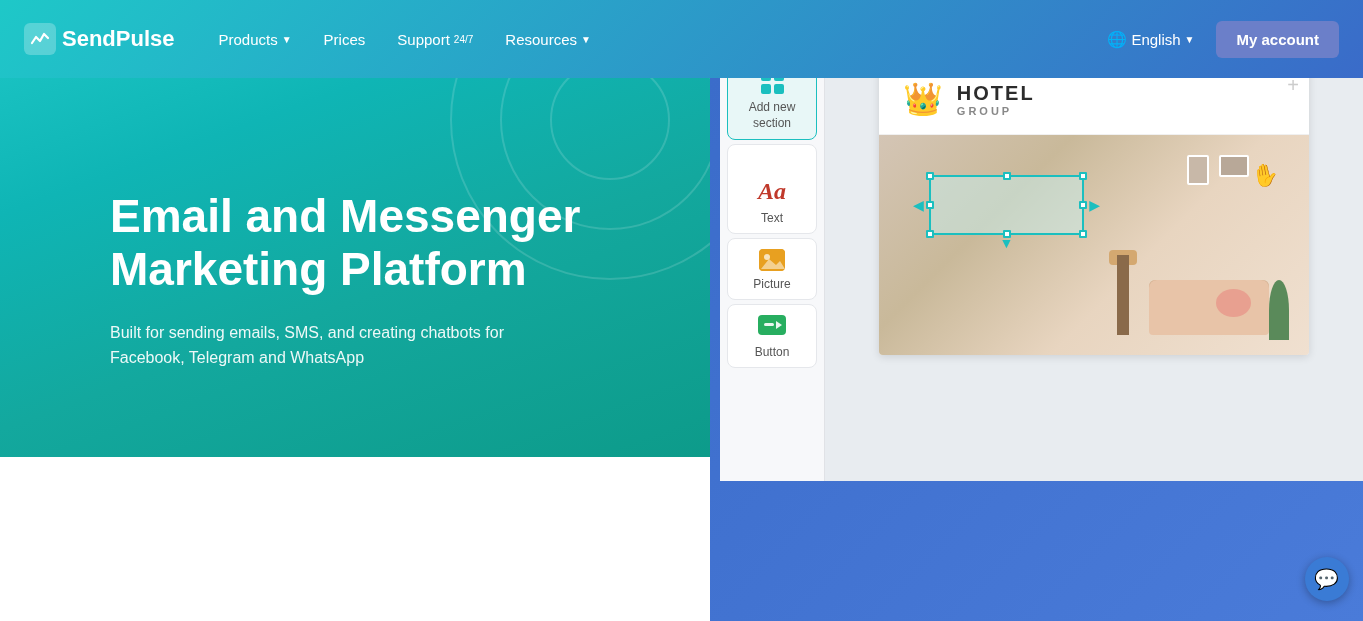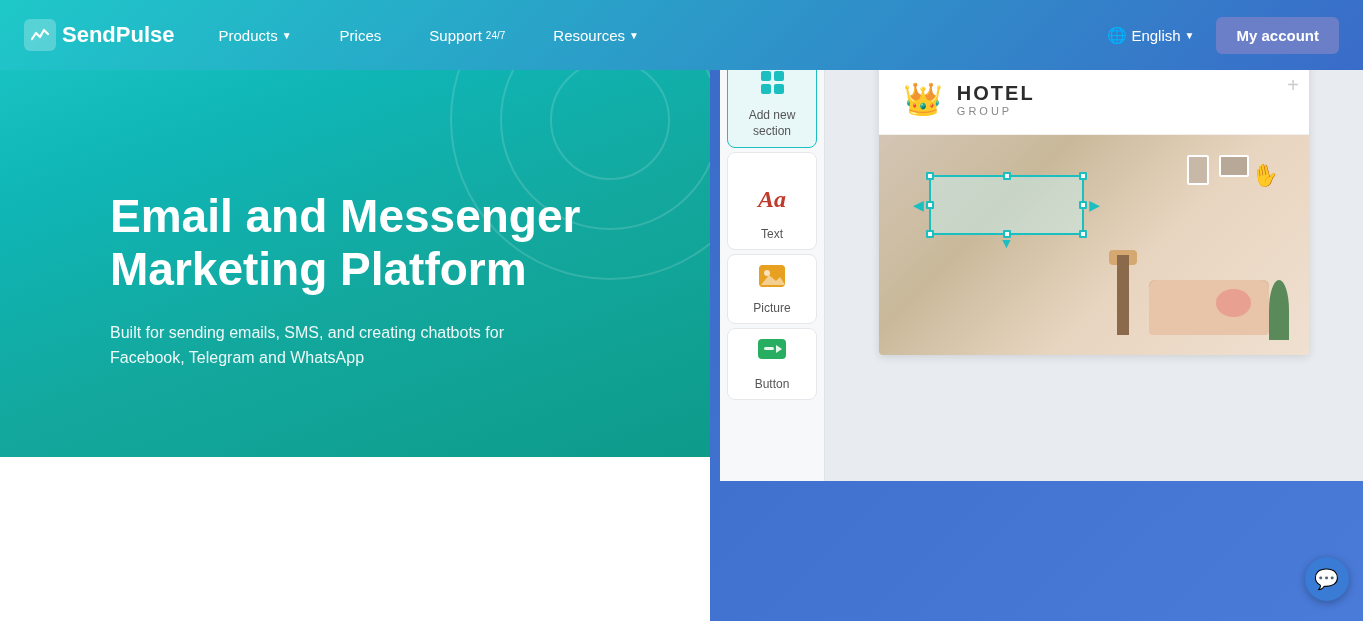--- a/index.html
+++ b/index.html
@@ -1,26 +1,26 @@
 <!DOCTYPE html>
 <html><head>
   <meta charset="utf-8">
   <style>
     * { margin: 0; padding: 0; box-sizing: border-box; }
     body { font-family: -apple-system, BlinkMacSystemFont, 'Segoe UI', sans-serif; width: 1363px; height: 621px; overflow: hidden; }
 
     
     nav {
-      position: absolute; top: 0; left: 0; width: 1363px; height: 70px;
+      position: absolute; top: 0; left: 0; width: 1363px; height: 78px;
       background: linear-gradient(135deg, #1ec8c8 0%, #3a6bc9 100%);
       display: flex; align-items: center; padding: 0 24px; z-index: 100;
     }
     .nav-logo { color: #fff; font-size: 22px; font-weight: 700; display: flex; align-items: center; gap: 6px; margin-right: 30px; }
     .nav-logo-icon { width: 32px; height: 32px; background: rgba(255,255,255,0.25); border-radius: 6px; display: flex; align-items: center; justify-content: center; }
-    .nav-links { display: flex; gap: 20px; flex: 1; }
+    .nav-links { display: flex; gap: 4px; flex: 1; }
     .nav-link {
       color: #fff; font-size: 15px; font-weight: 500; padding: 8px 14px;
       border-radius: 4px; cursor: pointer; display: flex; align-items: center; gap: 4px;
       text-decoration: none;
     }
     .nav-right { display: flex; align-items: center; gap: 12px; }
     .nav-lang {
       color: #fff; font-size: 15px; display: flex; align-items: center; gap: 4px;
       cursor: pointer; padding: 6px 10px; border-radius: 4px;
     }
@@ -82,21 +82,21 @@
     }
 
     
     .editor-sidebar {
       width: 105px; background: #f7f8fa; border-right: 1px solid #e0e2e6;
       display: flex; flex-direction: column; align-items: center; padding-top: 10px; gap: 4px;
       overflow-y: auto;
     }
     .sidebar-item-block {
       width: 90px; background: #fff; border: 1px solid #e5e7eb; border-radius: 8px;
-      padding: 10px 0 8px; display: flex; flex-direction: column; align-items: center; gap: 14px;
+      padding: 10px 0 8px; display: flex; flex-direction: column; align-items: center; gap: 6px;
       cursor: pointer;
     }
     .sidebar-item-block.active { background: #e8f7f7; border-color: #1bbfbf; }
     .sidebar-label { font-size: 12px; color: #555; font-weight: 500; }
 
     
     .grid-icon { display: grid; grid-template-columns: 1fr 1fr; gap: 3px; }
     .grid-cell { width: 10px; height: 10px; background: #1bbfbf; border-radius: 2px; }
 
     
@@ -113,21 +113,21 @@
     .email-preview {
       width: 430px; background: #fff; border-radius: 4px; overflow: hidden;
       box-shadow: 0 2px 8px rgba(0,0,0,0.12); position: relative;
     }
     
     .hotel-header {
       background: #fff; padding: 20px 24px 16px; display: flex; align-items: center; gap: 14px;
       border-bottom: 1px solid #f0f0f0;
     }
     .hotel-name { font-size: 20px; font-weight: 800; color: #2c2c2c; letter-spacing: 2px; }
-    .hotel-group { font-size: 11px; color: #888; letter-spacing: 3px; font-weight: 400; }
+    .hotel-group { font-size: 11px; color: #888; letter-spacing: 3px; font-weight: 700; }
     .hotel-plus { position: absolute; top: 14px; right: 10px; color: #ccc; font-size: 20px; cursor: pointer; }
 
     
     .email-image-area {
       position: relative; height: 220px; overflow: hidden; background: #e8e0d8;
     }
     .room-image {
       width: 100%; height: 100%;
       background: linear-gradient(135deg, #d4c5b5 0%, #c9b99a 30%, #e8d5c0 60%, #f0e0d0 100%);
       position: relative; overflow: hidden;

